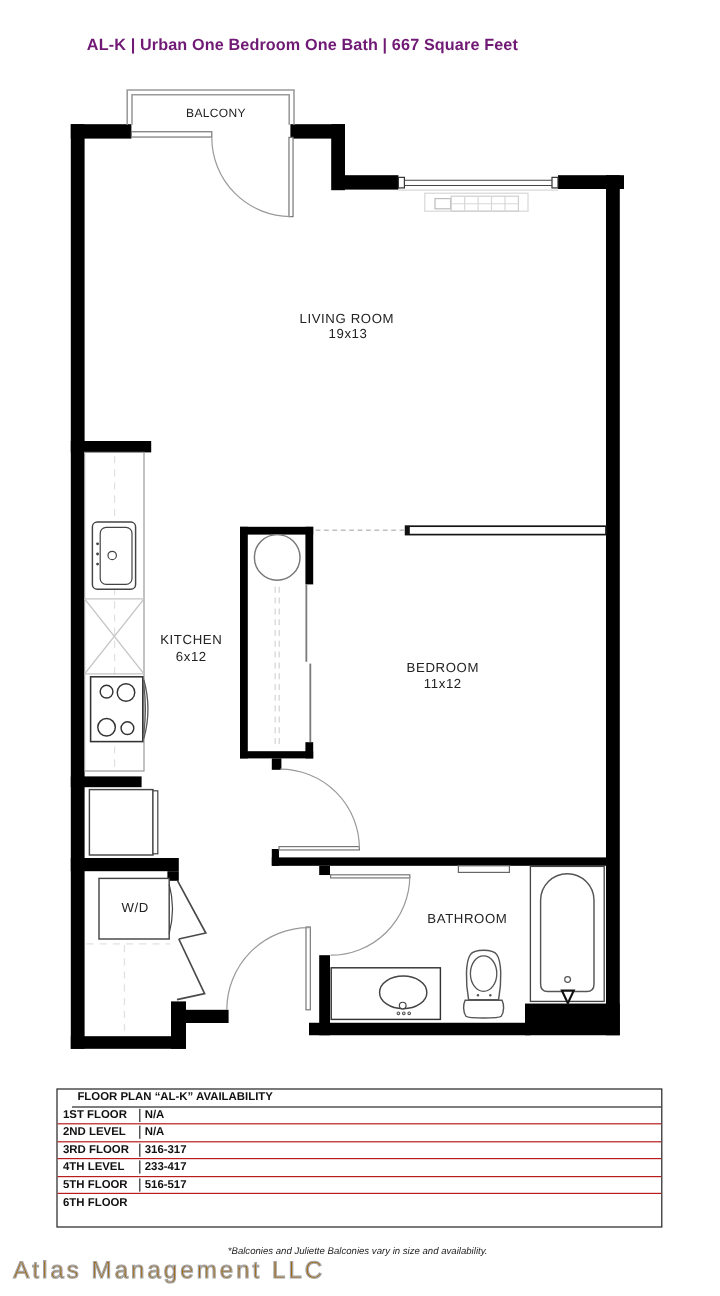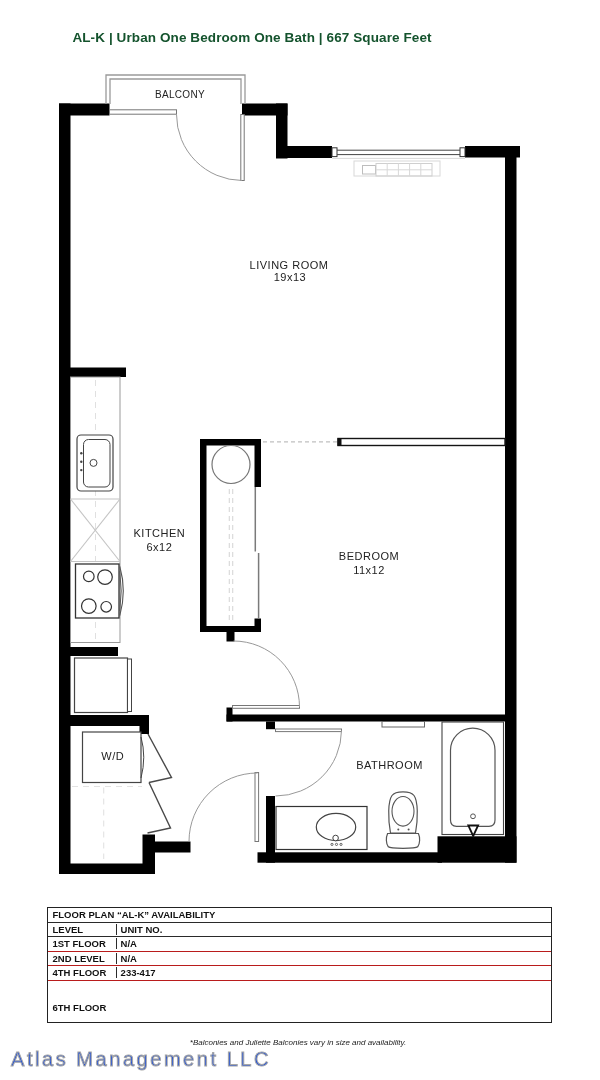--- a/index.html
+++ b/index.html
@@ -1,26 +1,26 @@
 <!DOCTYPE html>
 <html><head>
 <meta charset="utf-8">
 <style>
   html,body{margin:0;padding:0;background:#ffffff;}
   body{width:600px;height:1080px;position:relative;font-family:"Liberation Sans",sans-serif;overflow:hidden;}
   .abs{position:absolute;}
-  #title{left:0;top:29.8px;width:504px;text-align:center;font-size:13.5px;font-weight:bold;color:#14532d;letter-spacing:0.1px;}
+  #title{left:0;top:29.8px;width:504px;text-align:center;font-size:13.5px;font-weight:bold;color:#701a75;letter-spacing:0.1px;}
   #plansvg{left:0;top:0;}
   #avtable{left:47px;top:907px;width:505px;height:116px;border:1.4px solid #222;box-sizing:border-box;font-size:9.5px;font-weight:bold;color:#111;}
   .trow{display:flex;box-sizing:border-box;height:14.5px;align-items:center;border-bottom:1px solid #b91c1c;}
-  .trow:last-child{border-bottom:none;margin-top:20px;}
+  .trow:last-child{border-bottom:none;}
   .c1{width:67.6px;box-sizing:border-box;padding-left:4.5px;}
   .c2{flex:1;box-sizing:border-box;border-left:1.2px solid #2b2b2b;padding-left:4px;}
   #footnote{left:-2px;top:1037.5px;width:600px;text-align:center;font-style:italic;font-size:8px;color:#222;}
-  #watermark{left:11px;top:1047.5px;font-size:20px;color:#1d4ed8;-webkit-text-stroke:1px #a6a6a6;letter-spacing:2.55px;white-space:nowrap;}
+  #watermark{left:11px;top:1047.5px;font-size:20px;color:#a16207;-webkit-text-stroke:1px #a6a6a6;letter-spacing:2.55px;white-space:nowrap;}
 </style>
 </head>
 <body>
 
 <div class="abs" id="title">AL-K | Urban One Bedroom One Bath | 667 Square Feet</div>
 
 <svg class="abs" id="plansvg" width="600" height="1080" viewBox="0 0 600 1080">
 <g fill="#000" stroke="none">
 
 <rect x="59" y="103.5" width="11.5" height="770.5"></rect>
@@ -225,39 +225,43 @@
 <text x="369" y="560">BEDROOM</text>
 <text x="369" y="573.6">11x12</text>
 
 <text x="389.5" y="769.3">BATHROOM</text>
 
 <text x="112.7" y="760.4">W/D</text>
 </g>
 </svg>
 
 <div class="abs" id="avtable">
-  <div class="trow" style="font-weight:bold;border-bottom:1.6px solid #2a2a2a;">
+  <div class="trow" style="font-weight:bold;border-bottom:1.6px solid #2a2a2a;margin-left:12px;">
       <div style="padding-left:4.5px;">FLOOR PLAN “AL-K” AVAILABILITY</div>
-    </div>
-  <div class="trow" style="font-weight:bold;border-bottom:1.4px solid #2a2a2a;">
-      <div class="c1">LEVEL</div>
-      <div class="c2">UNIT NO.</div>
     </div>
   <div class="trow">
       <div class="c1">1ST FLOOR</div>
       <div class="c2">N/A</div>
     </div>
   <div class="trow">
       <div class="c1">2ND LEVEL</div>
       <div class="c2">N/A</div>
     </div>
   <div class="trow">
-      <div class="c1">4TH FLOOR</div>
+      <div class="c1">3RD FLOOR</div>
+      <div class="c2">316-317</div>
+    </div>
+  <div class="trow">
+      <div class="c1">4TH LEVEL</div>
       <div class="c2">233-417</div>
     </div>
   <div class="trow">
+      <div class="c1">5TH FLOOR</div>
+      <div class="c2">516-517</div>
+    </div>
+  <div class="trow">
       <div class="c1">6TH FLOOR</div>
     </div>
 </div>
 
 <div class="abs" id="footnote">*Balconies and Juliette Balconies vary in size and availability.</div>
 
 <div class="abs" id="watermark">Atlas Management LLC</div>
 
 </body></html>

